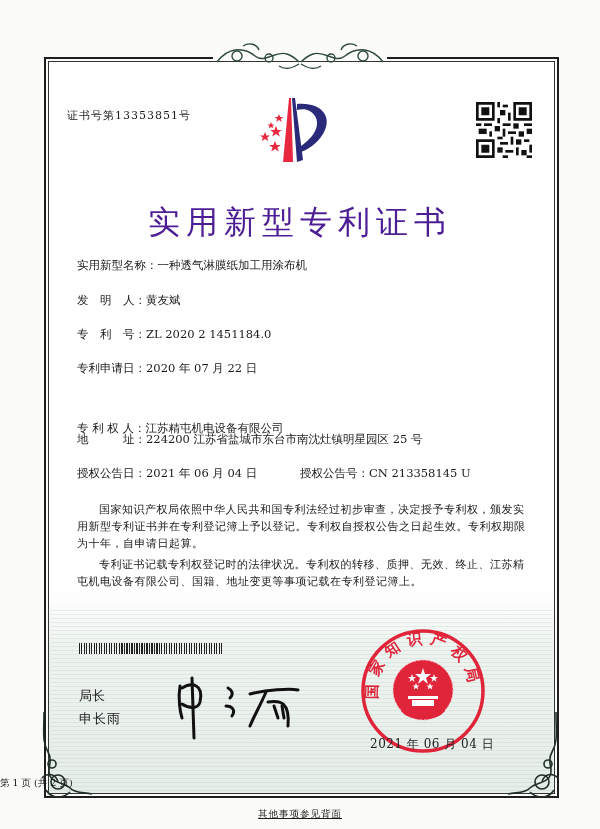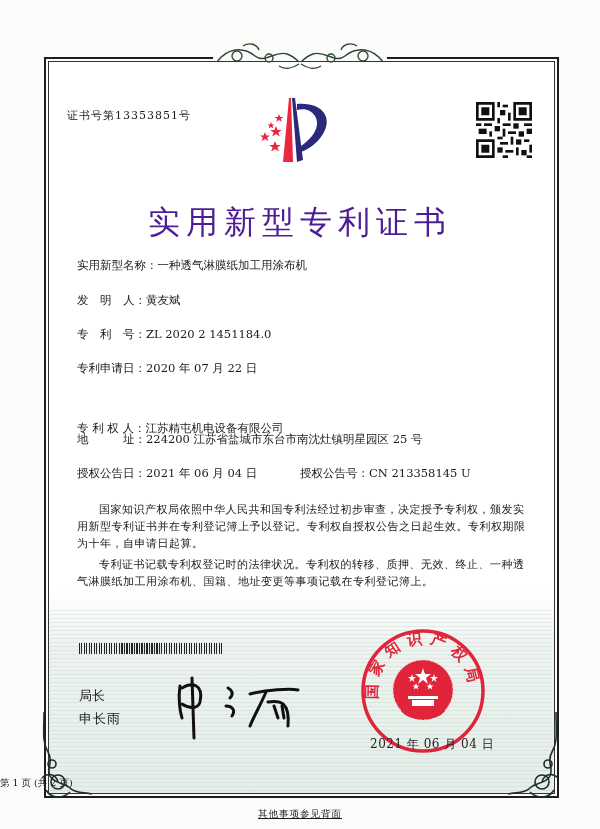--- a/index.html
+++ b/index.html
@@ -176,21 +176,21 @@
   <span class="lbl">地　　　址：</span><span class="val">224200 江苏省盐城市东台市南沈灶镇明星园区 25 号</span>
 </div>
 <div class="field f-gdate">
   <span class="lbl">授权公告日：</span><span class="val">2021 年 06 月 04 日</span>
 </div>
 <div class="f-gno">
   <span>授权公告号：</span><span>CN 213358145 U</span>
 </div>
 
 <p class="para p1">国家知识产权局依照中华人民共和国专利法经过初步审查，决定授予专利权，颁发实用新型专利证书并在专利登记簿上予以登记。专利权自授权公告之日起生效。专利权期限为十年，自申请日起算。</p>
-<p class="para p2">专利证书记载专利权登记时的法律状况。专利权的转移、质押、无效、终止、一种透气淋膜纸加工用涂布机、国籍、地址变更等事项记载在专利登记簿上。</p>
+<p class="para p2">专利证书记载专利权登记时的法律状况。专利权的转移、质押、无效、终止、江苏精屯机电设备有限公司、国籍、地址变更等事项记载在专利登记簿上。</p>
 
 <div class="barcode"></div>
 
 <div class="director-title">局长</div>
 <div class="director-name">申长雨</div>
 
 <svg class="signature" viewBox="0 0 140 70">
   <g fill="none" stroke="#111" stroke-width="3" stroke-linecap="round">
     <path d="M10 14 C8 26, 10 40, 12 46"></path>
     <path d="M12 16 C22 10, 34 12, 30 30 C28 38, 18 36, 12 32"></path>

